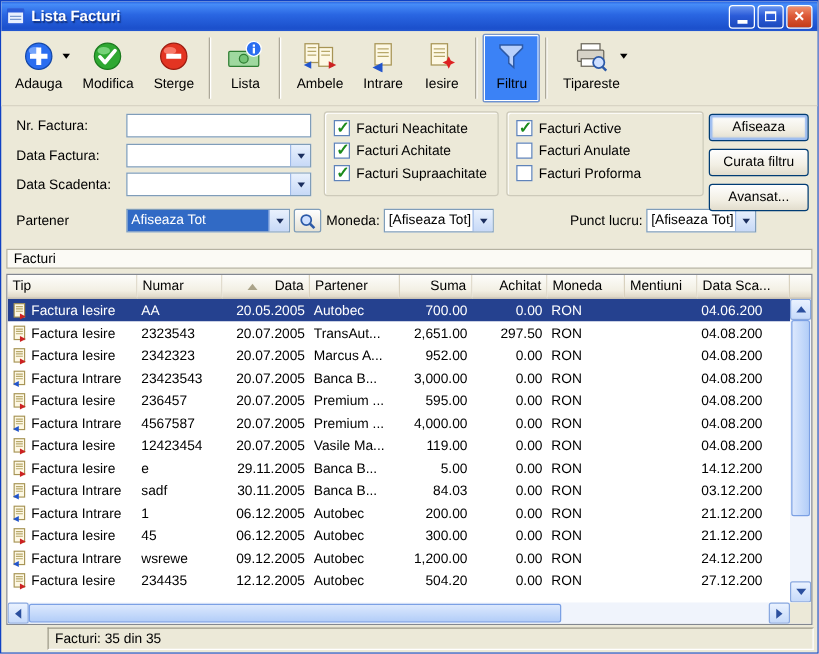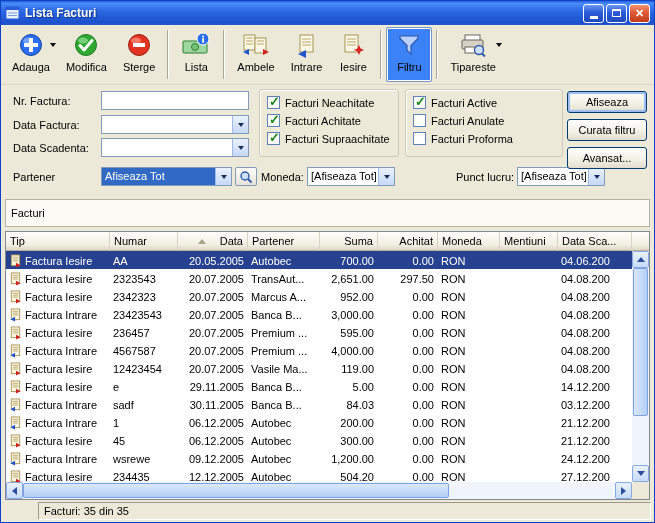--- a/index.html
+++ b/index.html
@@ -49,21 +49,21 @@
              background:linear-gradient(#fefefe,#e6e2d4); display:flex; align-items:center; justify-content:center; }
   .groupbox { position:absolute; border:1px solid #cdcaba; border-radius:3px; box-shadow:1px 1px 0 #fff inset; }
   .cb { position:absolute; display:flex; align-items:center; gap:5px; white-space:nowrap; }
   .cb .box { width:13px; height:13px; background:#fff; border:1px solid #5f83b9; position:relative; flex:0 0 13px; }
   .cb .box.checked::after { content:"\2713"; position:absolute; left:1px; top:-3px; font-size:13px; font-weight:bold; color:#1b8a1b; }
   .xp-btn { position:absolute; width:80px; height:22px; font-family:"Liberation Sans",sans-serif; font-size:11px;
             background:linear-gradient(#fefefe,#f2efe4 60%,#e2ddcd); border:1px solid #003c74; border-radius:3px; }
   .xp-btn.default { box-shadow:inset 0 0 1px 2px #9cbcf0; }
 
   
-  .section-bar { margin:2px 4px; height:28px; border:1px solid #b5b2a1; background:#fbfaf5;
+  .section-bar { margin:2px 4px; height:16px; border:1px solid #b5b2a1; background:#fbfaf5;
                  display:flex; align-items:center; padding:0 5px; }
 
   
   .listview { flex:1; margin:2px 4px 0; border:1px solid #828790; background:#fff;
               display:flex; flex-direction:column; overflow:hidden; }
   .lv-head-row { display:flex; flex:0 0 19px; }
   .lv-header { flex:1; display:grid; grid-template-columns:104px 68px 70px 72px 58px 60px 62px 58px 1fr; }
   .lv-hcell, .lv-head-stub { background:linear-gradient(180deg,#fdfdfb,#f2efe3 70%,#ded7c6);
               border-right:1px solid #d9d2bf; border-bottom:1px solid #b8b09c;
               display:flex; align-items:center; padding:0 4px; overflow:hidden; white-space:nowrap; }

